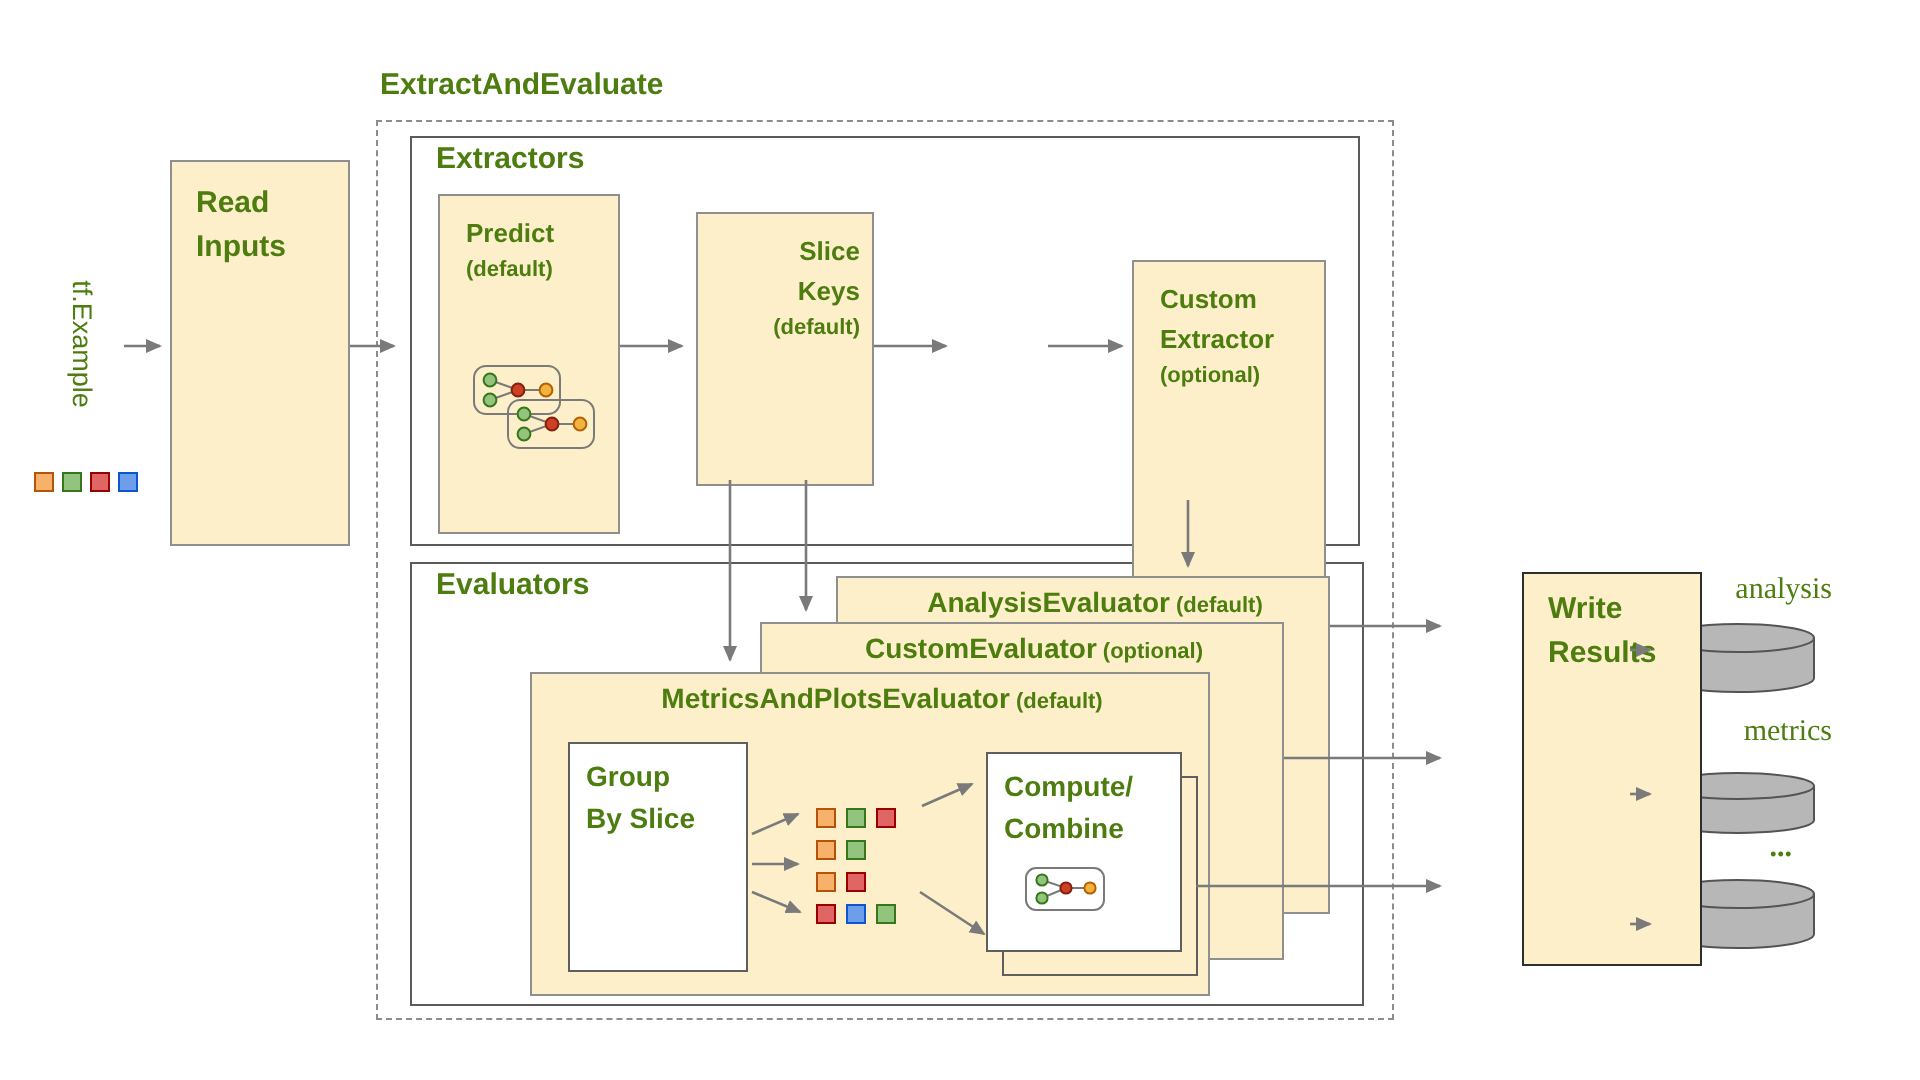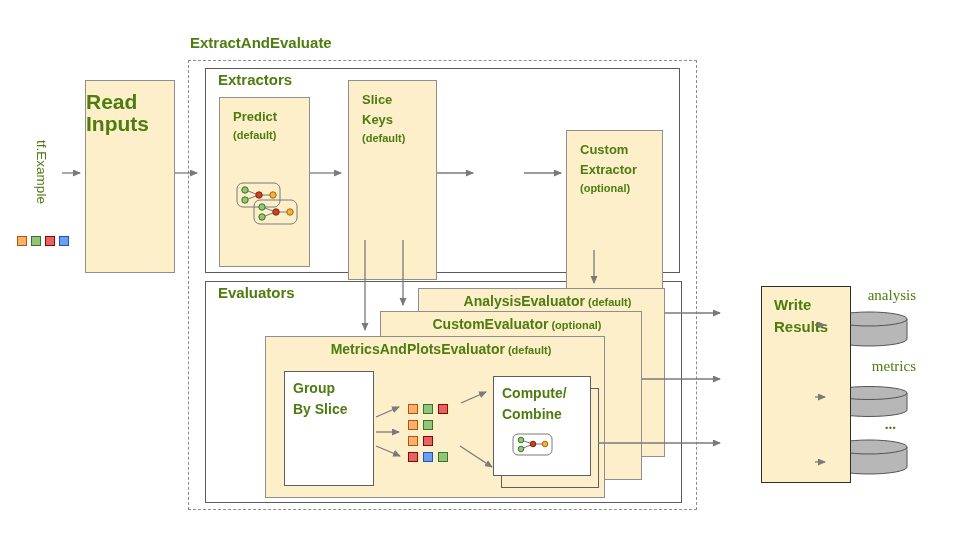--- a/index.html
+++ b/index.html
@@ -55,21 +55,21 @@
   <div class="abs sq-rows input-squares" style="left:17px;top:236px;">
       <div class="sq-row">
         <span class="sq" style="background: rgb(246, 178, 107); border-color: rgb(180, 83, 9);"></span>
         <span class="sq" style="background: rgb(147, 196, 125); border-color: rgb(56, 118, 29);"></span>
         <span class="sq" style="background: rgb(224, 102, 102); border-color: rgb(153, 0, 0);"></span>
         <span class="sq" style="background: rgb(109, 158, 235); border-color: rgb(17, 85, 204);"></span>
       </div>
     </div>
 
   <div class="abs tan tanbox" style="left:85px;top:80px;width:90px;height:193px;">
-    <div class="box-title pre" style="padding:10px 4px 0 0;font-size:21px;line-height:22px;">Read
+    <div class="box-title pre" style="padding:10px 4px 0 12px;font-size:15px;line-height:22px;">Read
 Inputs</div>
   </div>
 
   <div class="abs dashed-box" style="left:188px;top:60px;width:509px;height:450px;"></div>
 
   <div class="abs section-box" style="left:205px;top:68px;width:475px;height:205px;">
     <div class="section-label" style="padding:2px 0 0 12px;">Extractors</div>
   </div>
 
   <div class="abs tan tanbox" style="left:219px;top:97px;width:91px;height:170px;">
@@ -90,21 +90,21 @@
         <circle cx="24" cy="14" r="3.2" fill="#cc4125" stroke="#85200c"></circle>
         <circle cx="38" cy="14" r="3.2" fill="#f1b33b" stroke="#b45f06"></circle>
         <circle cx="27" cy="26" r="3.2" fill="#93c47d" stroke="#38761d"></circle>
         <circle cx="27" cy="36" r="3.2" fill="#93c47d" stroke="#38761d"></circle>
         <circle cx="41" cy="31" r="3.2" fill="#cc4125" stroke="#85200c"></circle>
         <circle cx="55" cy="31" r="3.2" fill="#f1b33b" stroke="#b45f06"></circle>
       </g>
     </svg>
   </div>
 
-  <div class="abs tan tanbox" style="left:348px;top:80px;width:89px;height:200px;">
+  <div class="abs tan tanbox" style="left:348px;top:106px;width:89px;height:137px;text-align:right;">
     <div class="pad">
       <div class="box-title pre">Slice
 Keys</div>
       <div class="box-sub">(default)</div>
     </div>
   </div>
 
   <div class="abs dots-label" style="left:487px;top:160px;width:36px;">...</div>
 
   <div class="abs tan tanbox" style="left:566px;top:98px;width:97px;height:169px;margin-top:32px;">

